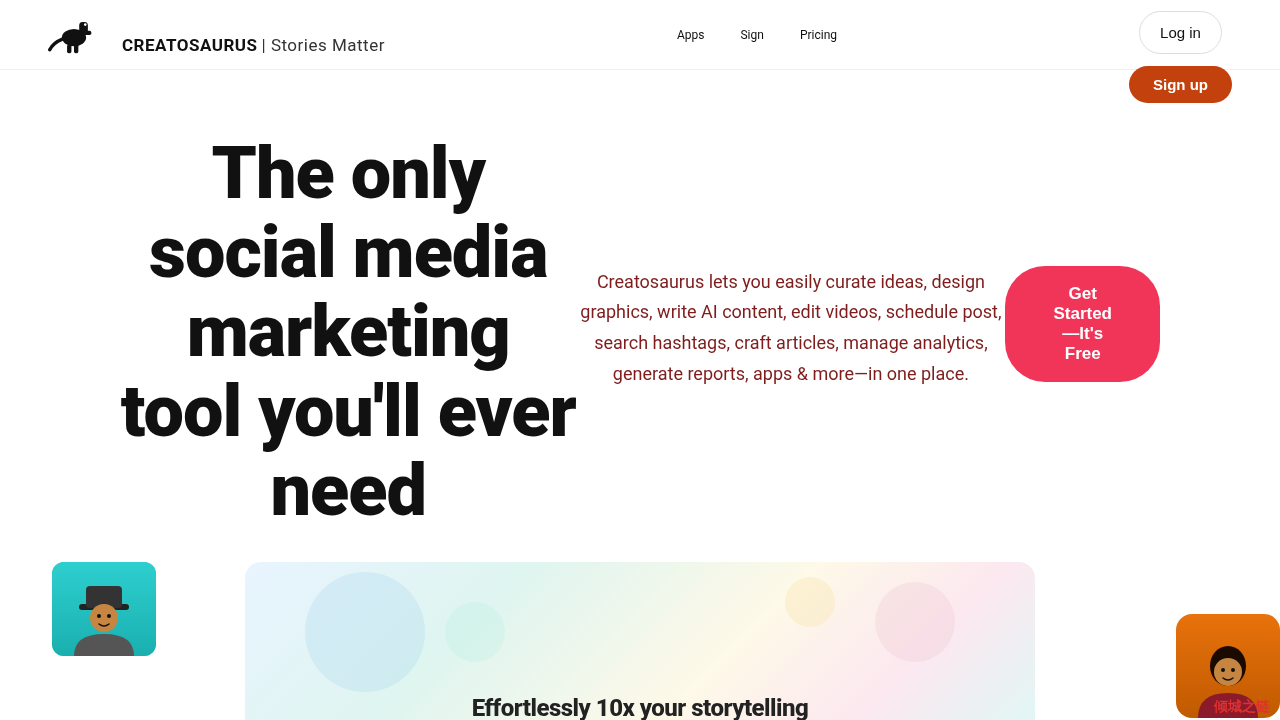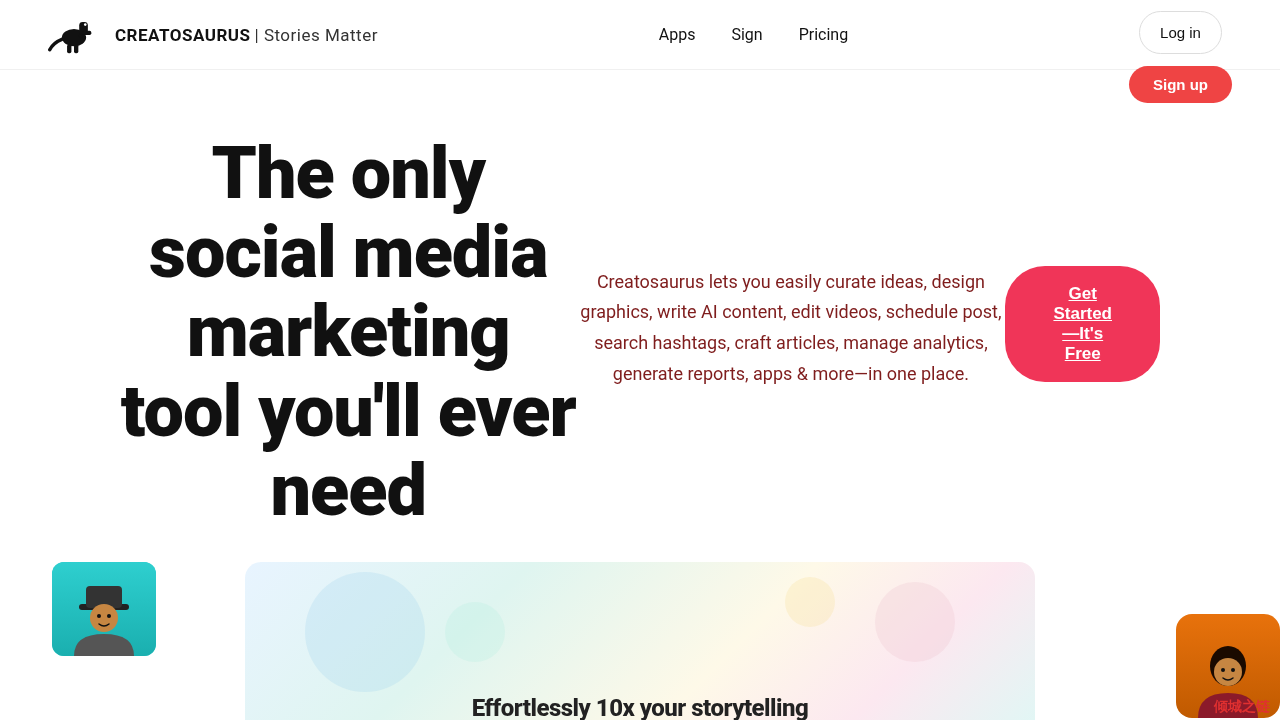--- a/index.html
+++ b/index.html
@@ -22,22 +22,22 @@
       display: flex;
       align-items: center;
       justify-content: space-between;
       padding: 0 48px;
       height: 70px;
       border-bottom: 1px solid #f0f0f0;
     }
 
     .nav-logo {
       display: flex;
-      align-items: center;
-      gap: 15px;
+      align-items: flex-end;
+      gap: 22px;
     }
 
     .nav-logo-dino {
       width: 52px;
       height: 40px;
     }
 
     .nav-brand-text {
       font-size: 17px;
       font-weight: 700;
@@ -49,21 +49,21 @@
       color: #333;
     }
 
     .nav-links {
       display: flex;
       align-items: center;
       gap: 36px;
     }
 
     .nav-link {
-      font-size: 16px;
+      font-size: 12px;
       color: #111;
       text-decoration: none;
       cursor: pointer;
     }
 
     .nav-actions {
       display: flex;
       align-items: center;
       gap: 12px;
       flex-direction: column;
@@ -86,21 +86,21 @@
       border: 1.5px solid #ddd;
       border-radius: 24px;
       padding: 12px 20px;
       cursor: pointer;
     }
 
     .btn-signup {
       font-size: 15px;
       font-weight: 600;
       color: #fff;
-      background: #ef4444;
+      background: #c2410c;
       border: none;
       border-radius: 24px;
       padding: 10px 24px;
       cursor: pointer;
     }
 
     
     .hero {
       display: flex;
       flex-direction: row;
@@ -129,21 +129,20 @@
     .btn-cta {
       font-size: 17px;
       font-weight: 600;
       color: #fff;
       background: #f03558;
       border: none;
       border-radius: 40px;
       padding: 18px 48px;
       cursor: pointer;
       margin-bottom: 48px;
-      text-decoration: underline;
     }
 
     
     .lower-section {
       position: relative;
       width: 100%;
       display: flex;
       align-items: flex-start;
       justify-content: center;
     }

